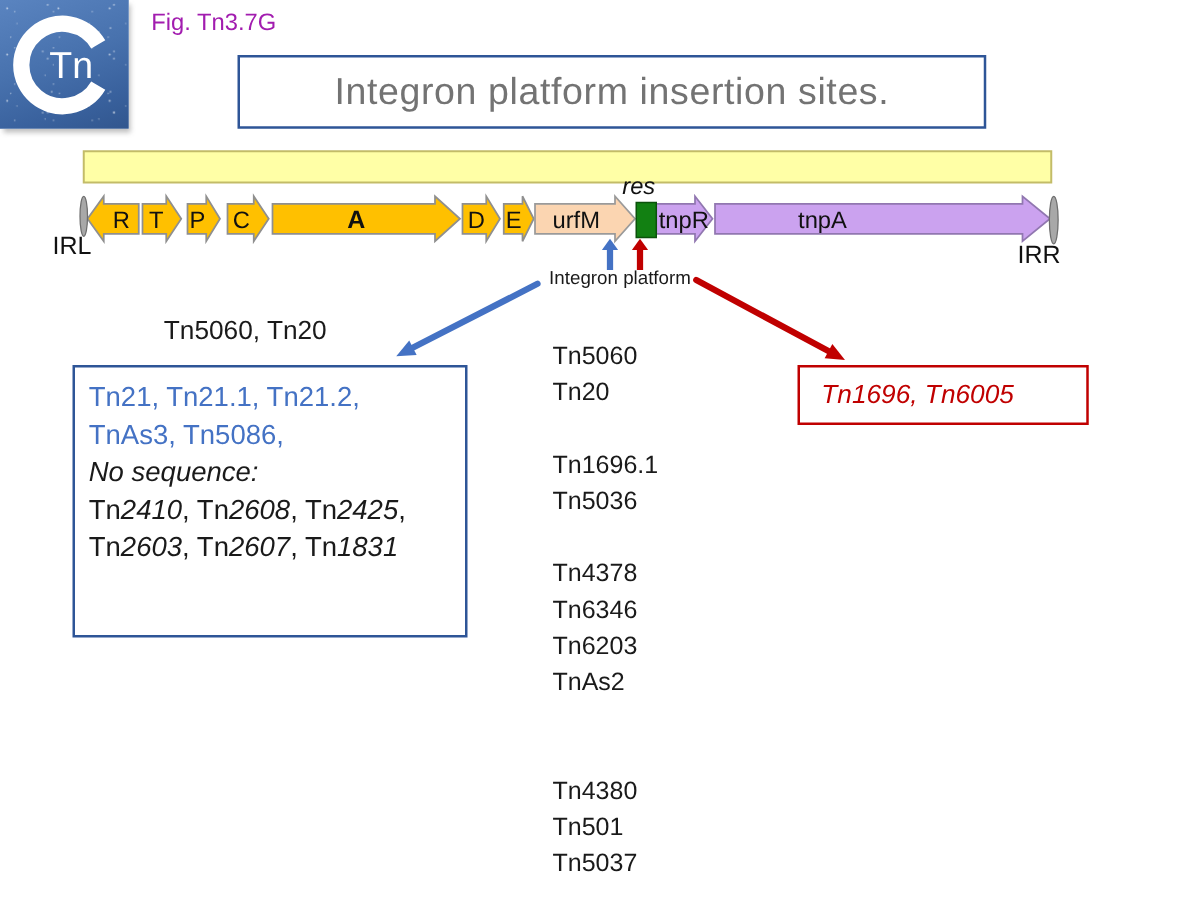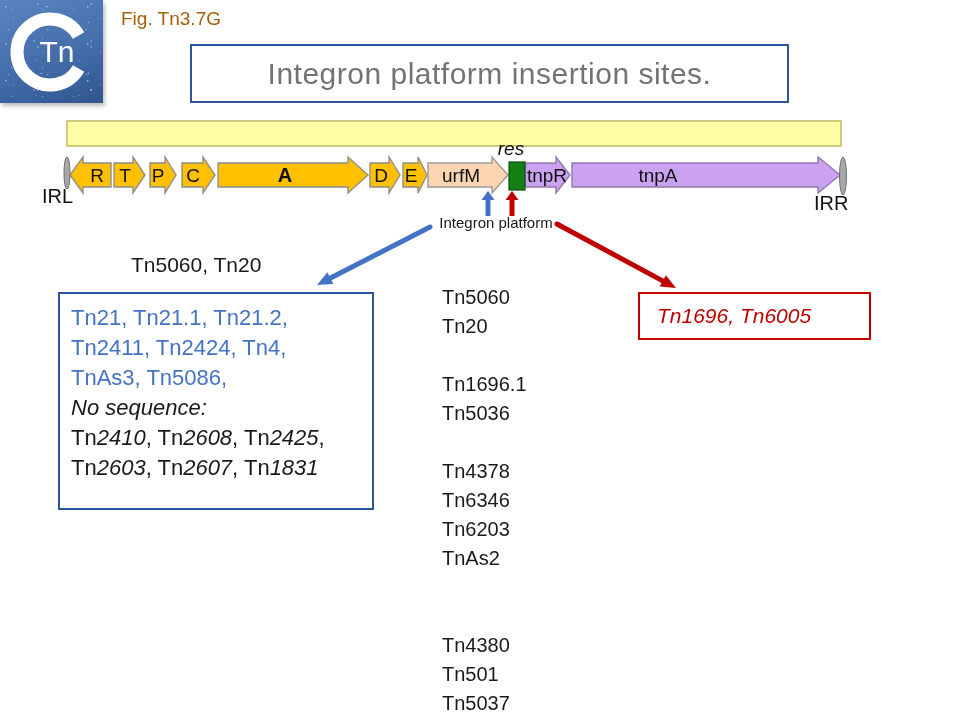--- a/index.html
+++ b/index.html
@@ -17,36 +17,36 @@
       radial-gradient(circle 1.5px at 38% 32%, rgba(255,255,255,.55), transparent 60%),
       radial-gradient(circle 2px at 88% 44%, rgba(255,255,255,.6), transparent 60%),
       radial-gradient(circle 1.5px at 22% 66%, rgba(255,255,255,.6), transparent 60%),
       radial-gradient(circle 2px at 60% 84%, rgba(255,255,255,.55), transparent 60%),
       radial-gradient(circle 1.5px at 84% 72%, rgba(255,255,255,.5), transparent 60%),
       radial-gradient(circle 1.5px at 47% 57%, rgba(255,255,255,.45), transparent 60%),
       linear-gradient(160deg,#5a84c0 0%,#4872ae 45%,#39619d 78%,#31568e 100%);
     background-size: 41px 37px, 53px 43px, 31px 29px, 47px 51px, 39px 45px, 57px 49px, 43px 35px, 29px 33px, 100% 100%;
     box-shadow:2px 3px 4px rgba(110,110,110,.45);
   }
-  .fig-label{left:121px;top:8px;font-size:19px;color:#a16207;}
+  .fig-label{left:121px;top:8px;font-size:19px;color:#a21caf;}
   .title-box{
     left:190px;top:44px;width:595px;height:55px;border:2px solid #2E5597;background:#fff;
     display:flex;align-items:center;justify-content:center;
   }
   .title-box span{font-size:30px;color:#737373;letter-spacing:.5px;}
   #diagram-svg{left:0;top:0;width:960px;height:720px;pointer-events:none;}
   .integron-label{left:432px;top:214px;width:128px;text-align:center;font-size:15px;color:#1a1a1a;}
   .left-group-label{left:131px;top:253px;font-size:21px;}
   .blue-box{
     left:58px;top:292px;width:316px;height:218px;border:2px solid #2E5597;background:#fff;
     box-sizing:border-box;padding:9px 0 0 11px;font-size:22px;line-height:30px;white-space:nowrap;
   }
   .blue-box .blue{color:#4472C4;}
   .blue-box .italic{font-style:italic;}
-  .center-list{left:442px;top:271px;font-size:20px;line-height:29px;margin-top:12px;}
+  .center-list{left:442px;top:271px;font-size:20px;line-height:29px;}
   .right-group-label{left:706px;top:250px;font-size:20px;}
   .red-box{
     left:638px;top:292px;width:229px;height:44px;border:2px solid #C00000;background:#fff;
     box-sizing:content-box;display:flex;align-items:center;padding-left:0;
   }
   .red-box span{font-size:21px;color:#C00000;margin-left:17px;font-style:italic;}
 </style>
 </head>
 <body>
 
@@ -102,21 +102,20 @@
       <line x1="557" y1="224" x2="664.5507877670655" y2="281.84244047976625" stroke="#C00000" stroke-width="5" stroke-linecap="round"></line>
       <polygon points="676,288 659.7105907403433,286.6197297469668 665.868150260577,275.17051751403227" fill="#C00000"></polygon>
     </svg>
 
   <div class="abs integron-label">Integron platform</div>
 
   <div class="abs left-group-label">Tn5060, Tn20</div>
 
   <div class="abs blue-box" id="blue-box">
       <div><span class="blue">Tn21, Tn21.1, Tn21.2,</span></div>
-      <div><span class="blue">Tn2411, Tn2424, Tn4,</span></div>
       <div><span class="blue">TnAs3, Tn5086,</span></div>
       <div><span class="italic"> No sequence:</span></div>
       <div><span class="plain">Tn</span><span class="italic">2410</span><span class="plain">, Tn</span><span class="italic">2608</span><span class="plain">, Tn</span><span class="italic">2425</span><span class="plain">,</span></div>
       <div><span class="plain">Tn</span><span class="italic">2603</span><span class="plain">, Tn</span><span class="italic">2607</span><span class="plain">, Tn</span><span class="italic">1831</span></div>
     </div>
 
   <div class="abs center-list" id="center-list">
       <div>Tn5060</div>
       <div>Tn20</div>
       <div>&nbsp;</div>

